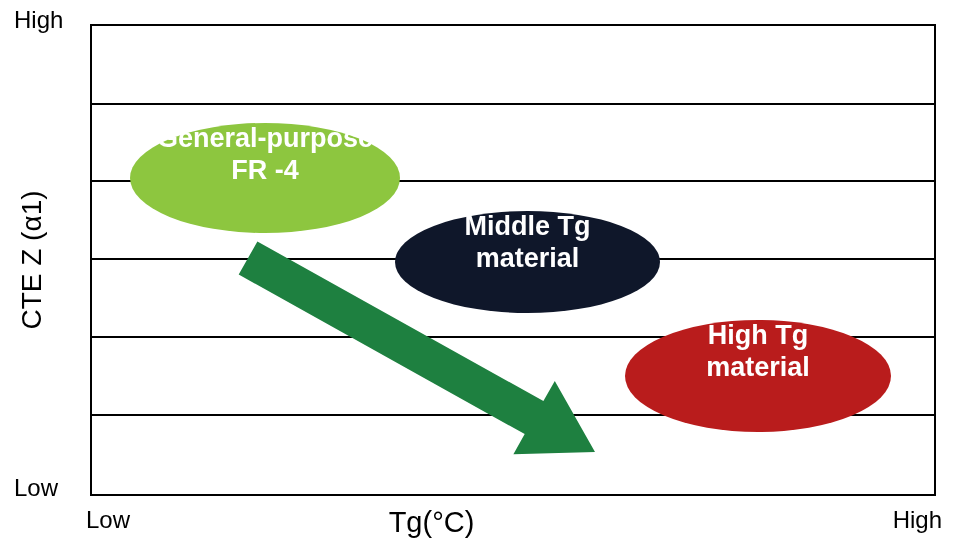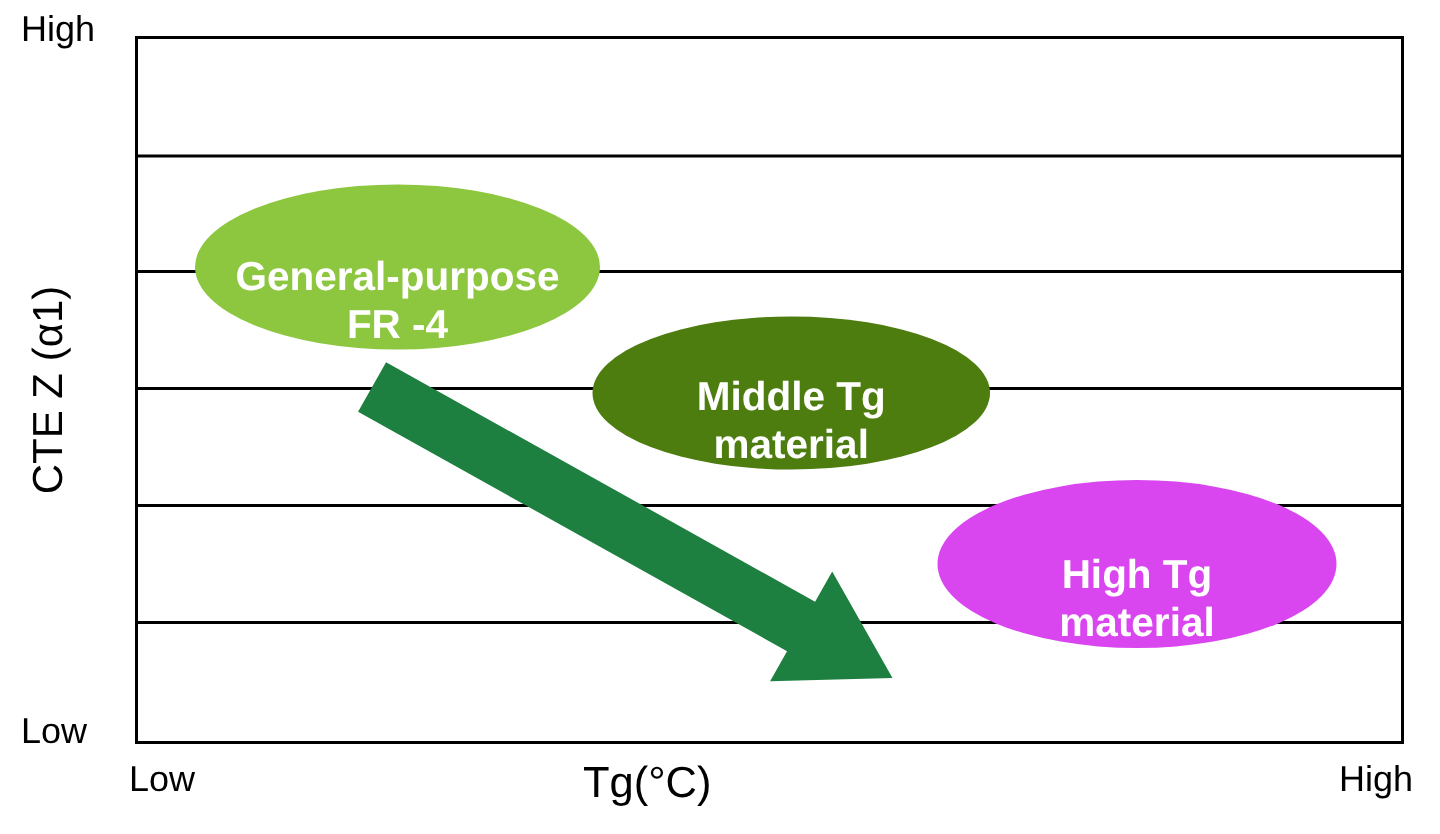--- a/index.html
+++ b/index.html
@@ -72,21 +72,21 @@
     position: absolute;
     left: 0; top: 0;
     width: 960px; height: 556px;
     z-index: 2;
     pointer-events: none;
   }
   .ellipse {
     position: absolute;
     border-radius: 50%;
     display: flex;
-    align-items: flex-end;
+    align-items: flex-start;
     justify-content: center;
     text-align: center;
     z-index: 3;
   }
   .ellipse-fr4  { left: 130px; top: 123px; width: 270px; height: 110px; }
   .ellipse-mid  { left: 395px; top: 211px; width: 265px; height: 102px; }
   .ellipse-high { left: 625px; top: 320px; width: 266px; height: 112px; }
   .ellipse .label {
     color: #fff;
     font-weight: bold;
@@ -114,26 +114,26 @@
 
   <svg class="arrow-layer" viewBox="0 0 960 556">
     <polygon points="257.4,241.5 543.4,401.1 554.8,381.0 595,452 513.4,454.2 524.7,434.1 238.7,274.5" fill="#1e8040"></polygon>
   </svg>
 
   <div class="ellipse ellipse-fr4" style="background-color: rgb(141, 198, 63);">
     <span class="label">General-purpose
 FR -4</span>
   </div>
 
-  <div class="ellipse ellipse-mid" style="background-color: #4d7c0f;">
+  <div class="ellipse ellipse-mid" style="background-color: #0f172a;">
     <span class="label">Middle Tg
 material</span>
   </div>
 
-  <div class="ellipse ellipse-high" style="background-color: #d946ef;">
+  <div class="ellipse ellipse-high" style="background-color: #b91c1c;">
     <span class="label">High Tg
 material</span>
   </div>
 
   <div class="tick x-tick-low">Low</div>
   <div class="x-label">Tg(°C)</div>
   <div class="tick x-tick-high">High</div>
 
 </div>
 

